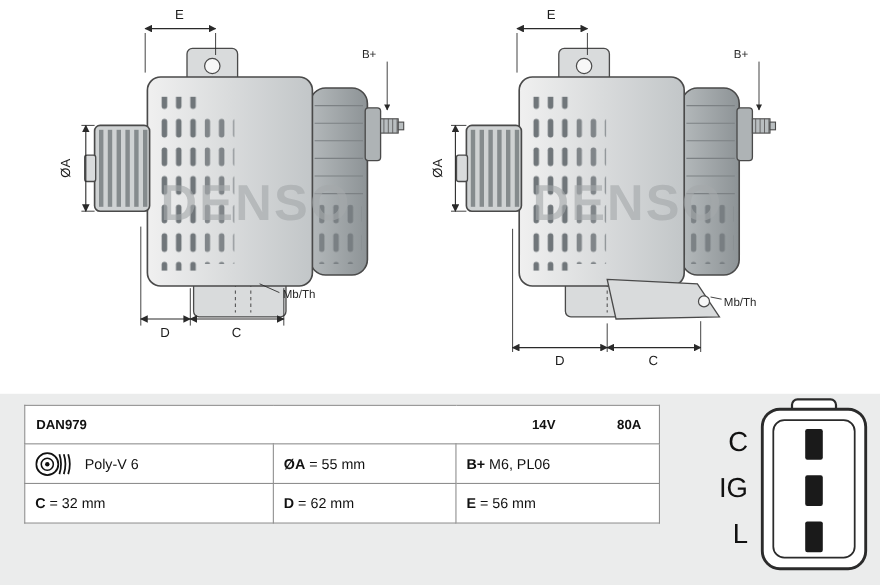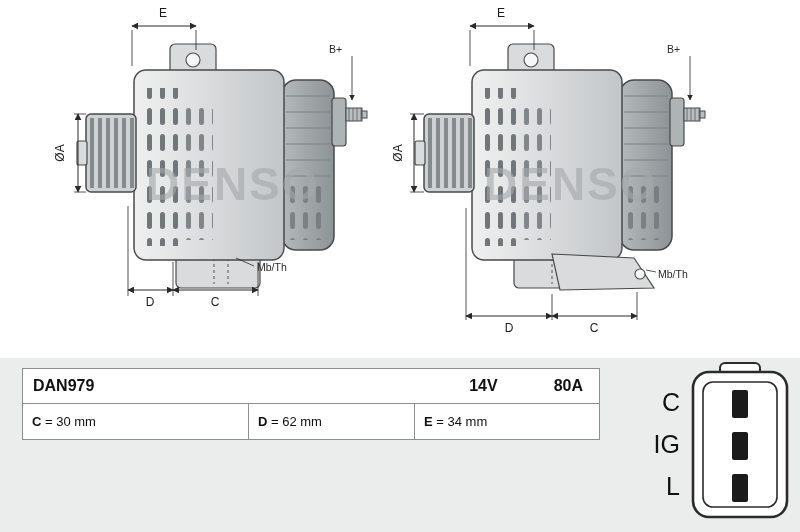--- a/index.html
+++ b/index.html
@@ -25,21 +25,21 @@
   .dash{stroke:#555;stroke-width:1;stroke-dasharray:3 3;fill:none;}
   .dim{stroke:#2a2a2a;stroke-width:1;fill:none;}
   .ext{stroke:#2a2a2a;stroke-width:.8;fill:none;}
   
   .bottom-panel{position:absolute;left:0;top:358px;width:800px;height:174px;background:#ebecec;}
   table.spec-table{position:absolute;left:22px;top:10px;border-collapse:collapse;background:#fff;}
   table.spec-table td{border:1px solid #8f8f8f;background:#fff;font-size:13px;padding:4px 9px;vertical-align:middle;}
   td.c1{width:207px;} td.c2{width:147px;} td.c3{width:166px;}
   tr.body-row td{height:27px;}
   tr.hdr td{height:26px;padding:4px 10px;}
-  .hdr-flex{display:flex;justify-content:space-between;align-items:center;font-size:16px;font-weight:bold;}
+  .hdr-flex{display:flex;justify-content:space-between;align-items:center;font-size:12px;font-weight:bold;}
   .hdr-right{display:flex;gap:56px;padding-right:6px;}
   .cellflex{display:flex;align-items:center;gap:9px;}
   .key{font-weight:bold;}
   
   .connector{position:absolute;left:642px;top:2px;width:156px;height:170px;}
   .pin-label{position:absolute;left:0;width:38px;text-align:right;font-size:25px;color:#111;line-height:28px;}
   .pl1{top:28px;}.pl2{top:70px;}.pl3{top:112px;}
   .plug-svg{position:absolute;left:48px;top:0;}
 </style>
 </head>
@@ -172,23 +172,38 @@
           <div class="hdr-flex">
             <span>DAN979</span>
             <span class="hdr-right">
               <span>14V</span>
               <span>80A</span>
             </span>
           </div>
         </td>
       </tr>
       <tr class="body-row">
-        <td class="c1"><span class="key">C</span><span> = 30 mm</span></td>
+        <td class="c1">
+          <span class="cellflex">
+            <svg width="36" height="26" viewBox="0 0 36 26">
+              <circle cx="11" cy="13" r="10" fill="none" stroke="#111" stroke-width="1.6"></circle>
+              <circle cx="11" cy="13" r="5.5" fill="none" stroke="#111" stroke-width="1.4"></circle>
+              <circle cx="11" cy="13" r="2" fill="#111"></circle>
+              <path d="M22,4 q3,9 0,18 M26,4 q3,9 0,18 M30,4 q3,9 0,18" fill="none" stroke="#111" stroke-width="1.6"></path>
+            </svg>
+            <span>Poly-V 6</span>
+          </span>
+        </td>
+        <td class="c2"><span class="key">ØA</span><span> = 55 mm</span></td>
+        <td class="c3"><span class="key">B+</span><span> M6, PL06</span></td>
+      </tr>
+      <tr class="body-row">
+        <td class="c1"><span class="key">C</span><span> = 32 mm</span></td>
         <td class="c2"><span class="key">D</span><span> = 62 mm</span></td>
-        <td class="c3"><span class="key">E</span><span> = 34 mm</span></td>
+        <td class="c3"><span class="key">E</span><span> = 56 mm</span></td>
       </tr>
     </tbody>
       </table>
 
     <div class="connector">
       <div class="pin-label pl1">C</div>
       <div class="pin-label pl2">IG</div>
       <div class="pin-label pl3">L</div>
       <svg class="plug-svg" width="100" height="160" viewBox="0 0 100 160">
         <rect x="30" y="3" width="40" height="16" rx="5" fill="#fff" stroke="#2b2b2b" stroke-width="2"></rect>

